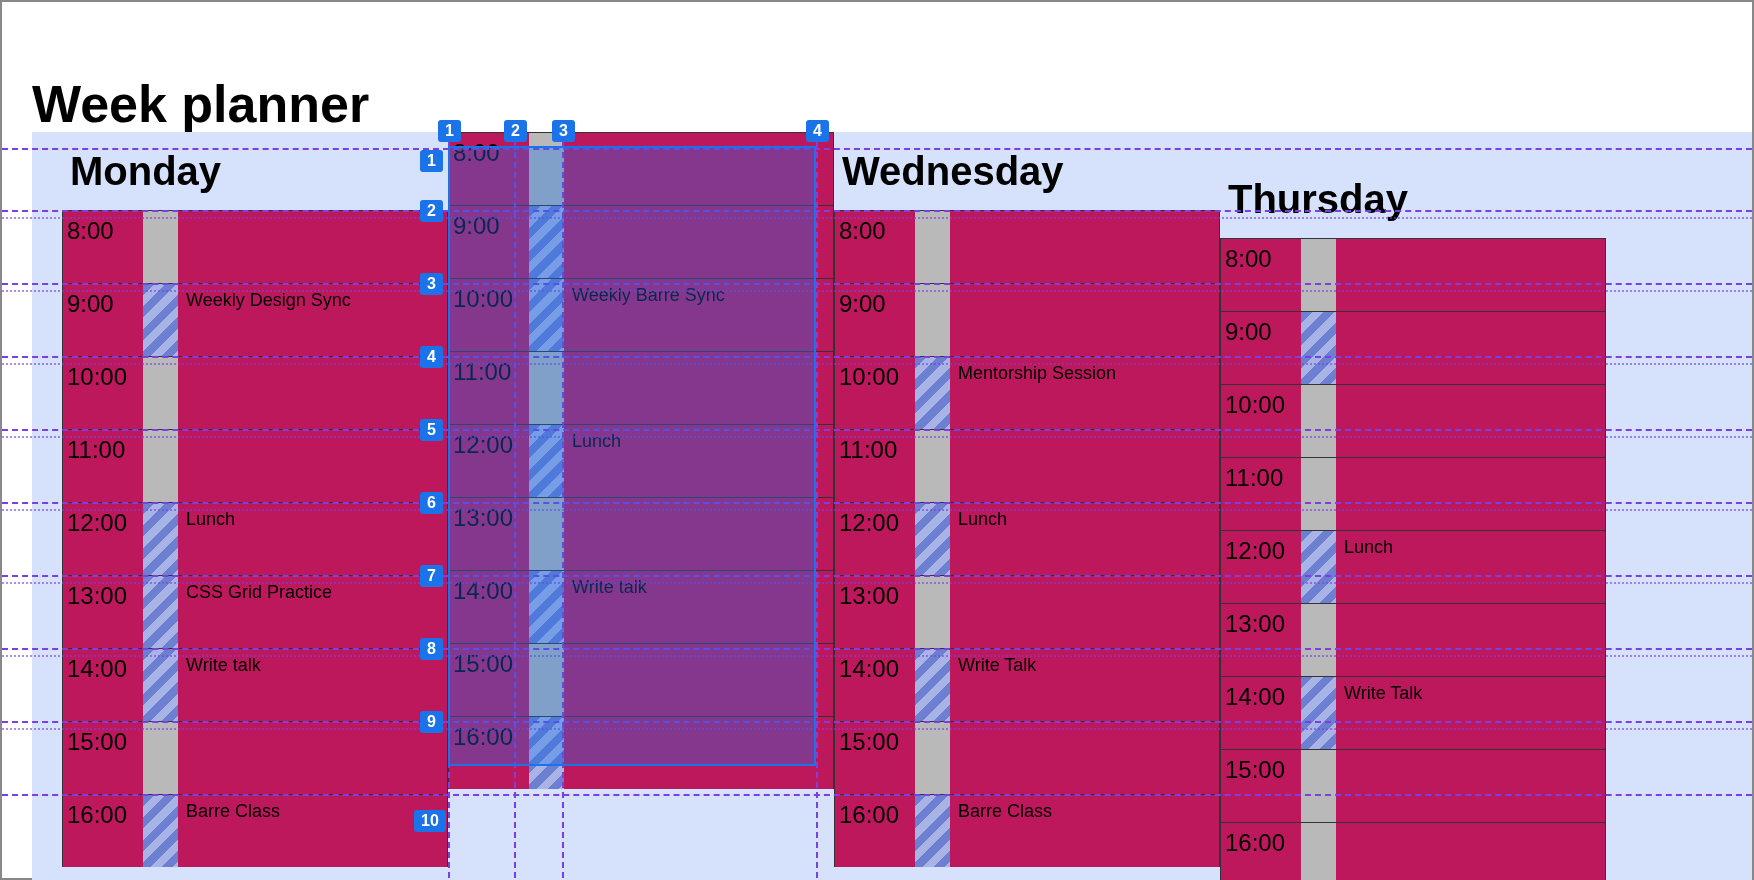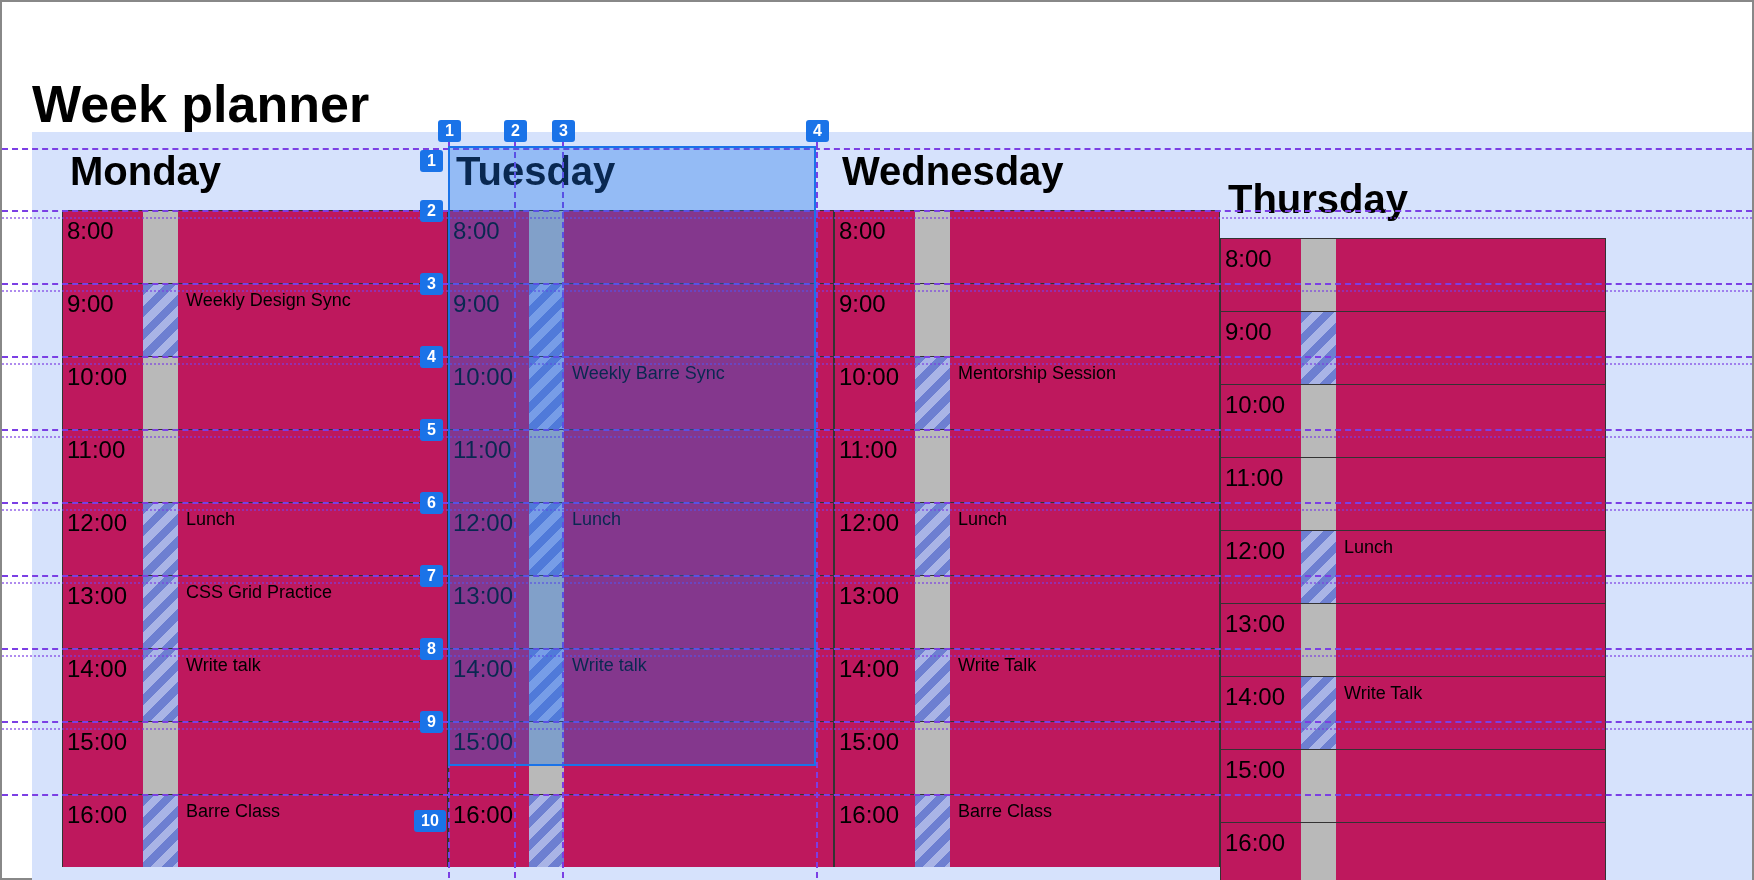--- a/index.html
+++ b/index.html
@@ -80,21 +80,20 @@
           <div class="eventname"></div>
         </div>
       <div class="slot">
           <div class="time">16:00</div>
           <div class="bar busy"></div>
           <div class="eventname">Barre Class</div>
         </div>
     </div>
 
     <div class="col col1">
-      <div class="day-header">Tuesday</div>
       <div class="slot">
           <div class="time">8:00</div>
           <div class="bar"></div>
           <div class="eventname"></div>
         </div>
       <div class="slot">
           <div class="time">9:00</div>
           <div class="bar busy"></div>
         </div>
       <div class="slot">

